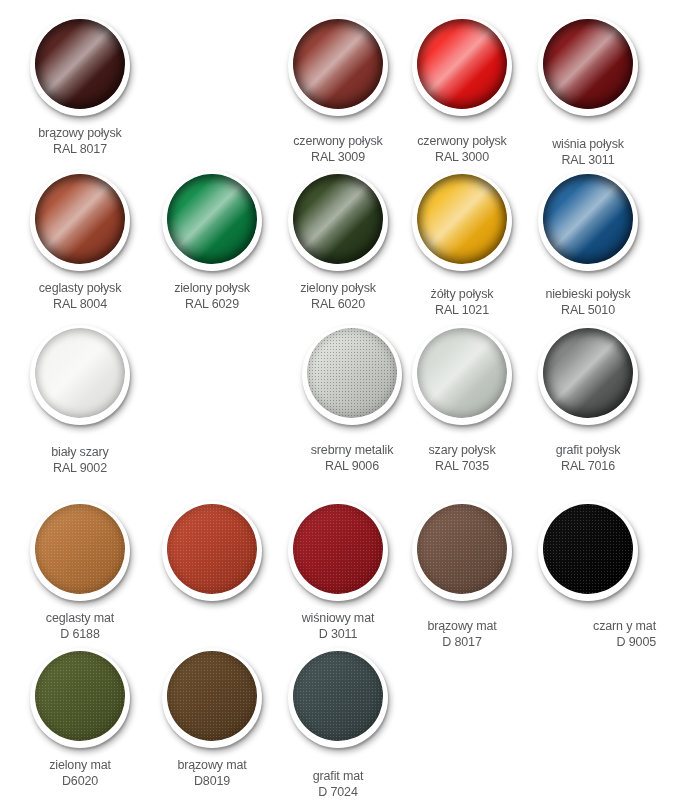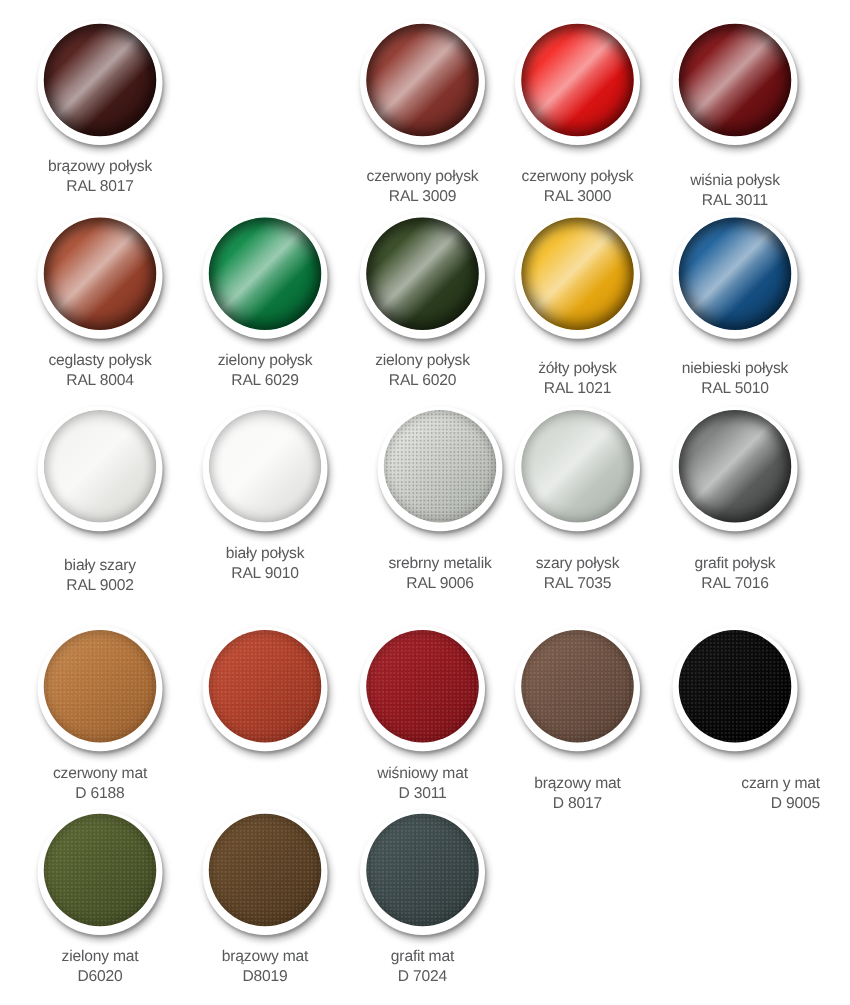--- a/index.html
+++ b/index.html
@@ -208,27 +208,20 @@
       </div>
       <div class="label" style="margin-top: 15px;"><span>niebieski połysk</span><span class="code">RAL 5010</span></div>
     </div>
     <div class="swatch-cell" style="left: 12px; top: 325px;">
       <div class="disc-wrap">
         <div class="disc-rim"></div>
         <div class="disc gloss pale" style="background: linear-gradient(135deg, rgb(251, 251, 250) 0%, rgb(241, 241, 239) 45%, rgb(217, 217, 214) 100%);"></div>
       </div>
       <div class="label" style="margin-top: 19px;"><span>biały szary</span><span class="code">RAL 9002</span></div>
     </div>
-    <div class="swatch-cell" style="left: 144px; top: 325px;">
-      <div class="disc-wrap">
-        <div class="disc-rim"></div>
-        <div class="disc gloss pale" style="background: linear-gradient(135deg, rgb(255, 255, 255) 0%, rgb(246, 246, 245) 45%, rgb(220, 220, 219) 100%);"></div>
-      </div>
-      <div class="label" style="margin-top: 9px;"><span>biały połysk</span><span class="code">RAL 9010</span></div>
-    </div>
     <div class="swatch-cell" style="left: 284px; top: 325px;">
       <div class="disc-wrap">
         <div class="disc-rim"></div>
         <div class="disc matte metallic" style="background: linear-gradient(135deg, rgb(236, 238, 233) 0%, rgb(205, 208, 203) 45%, rgb(169, 173, 167) 100%);"></div>
       </div>
       <div class="label" style="margin-top: 17px;"><span>srebrny metalik</span><span class="code">RAL 9006</span></div>
     </div>
     <div class="swatch-cell" style="left: 394px; top: 325px;">
       <div class="disc-wrap">
         <div class="disc-rim"></div>
@@ -241,21 +234,21 @@
         <div class="disc-rim"></div>
         <div class="disc gloss" style="background: linear-gradient(135deg, rgb(166, 169, 168) 0%, rgb(107, 110, 109) 45%, rgb(59, 62, 61) 100%);"></div>
       </div>
       <div class="label" style="margin-top: 17px;"><span>grafit połysk</span><span class="code">RAL 7016</span></div>
     </div>
     <div class="swatch-cell" style="left: 12px; top: 501px;">
       <div class="disc-wrap">
         <div class="disc-rim"></div>
         <div class="disc matte" style="background: linear-gradient(135deg, rgb(196, 136, 79) 0%, rgb(179, 116, 60) 45%, rgb(150, 92, 42) 100%);"></div>
       </div>
-      <div class="label" style="margin-top: 9px;"><span>czerwony mat</span><span class="code">D 6188</span></div>
+      <div class="label" style="margin-top: 9px;"><span>ceglasty mat</span><span class="code">D 6188</span></div>
     </div>
     <div class="swatch-cell" style="left: 144px; top: 501px;">
       <div class="disc-wrap">
         <div class="disc-rim"></div>
         <div class="disc matte" style="background: linear-gradient(135deg, rgb(195, 80, 57) 0%, rgb(176, 64, 42) 45%, rgb(143, 47, 29) 100%);"></div>
       </div>
     </div>
     <div class="swatch-cell" style="left: 270px; top: 501px;">
       <div class="disc-wrap">
         <div class="disc-rim"></div>
@@ -289,15 +282,15 @@
         <div class="disc-rim"></div>
         <div class="disc matte" style="background: linear-gradient(135deg, rgb(111, 81, 48) 0%, rgb(94, 67, 38) 45%, rgb(74, 51, 27) 100%);"></div>
       </div>
       <div class="label" style="margin-top: 9px;"><span>brązowy mat</span><span class="code">D8019</span></div>
     </div>
     <div class="swatch-cell" style="left: 270px; top: 648px;">
       <div class="disc-wrap">
         <div class="disc-rim"></div>
         <div class="disc matte" style="background: linear-gradient(135deg, rgb(75, 89, 90) 0%, rgb(61, 74, 75) 45%, rgb(46, 57, 57) 100%);"></div>
       </div>
-      <div class="label" style="margin-top: 9px;"><span>grafit mat</span><span class="code">D 7024</span></div>
+      <div class="label" style="margin-top: 20px;"><span>grafit mat</span><span class="code">D 7024</span></div>
     </div>
   </div>
 
 </body></html>

